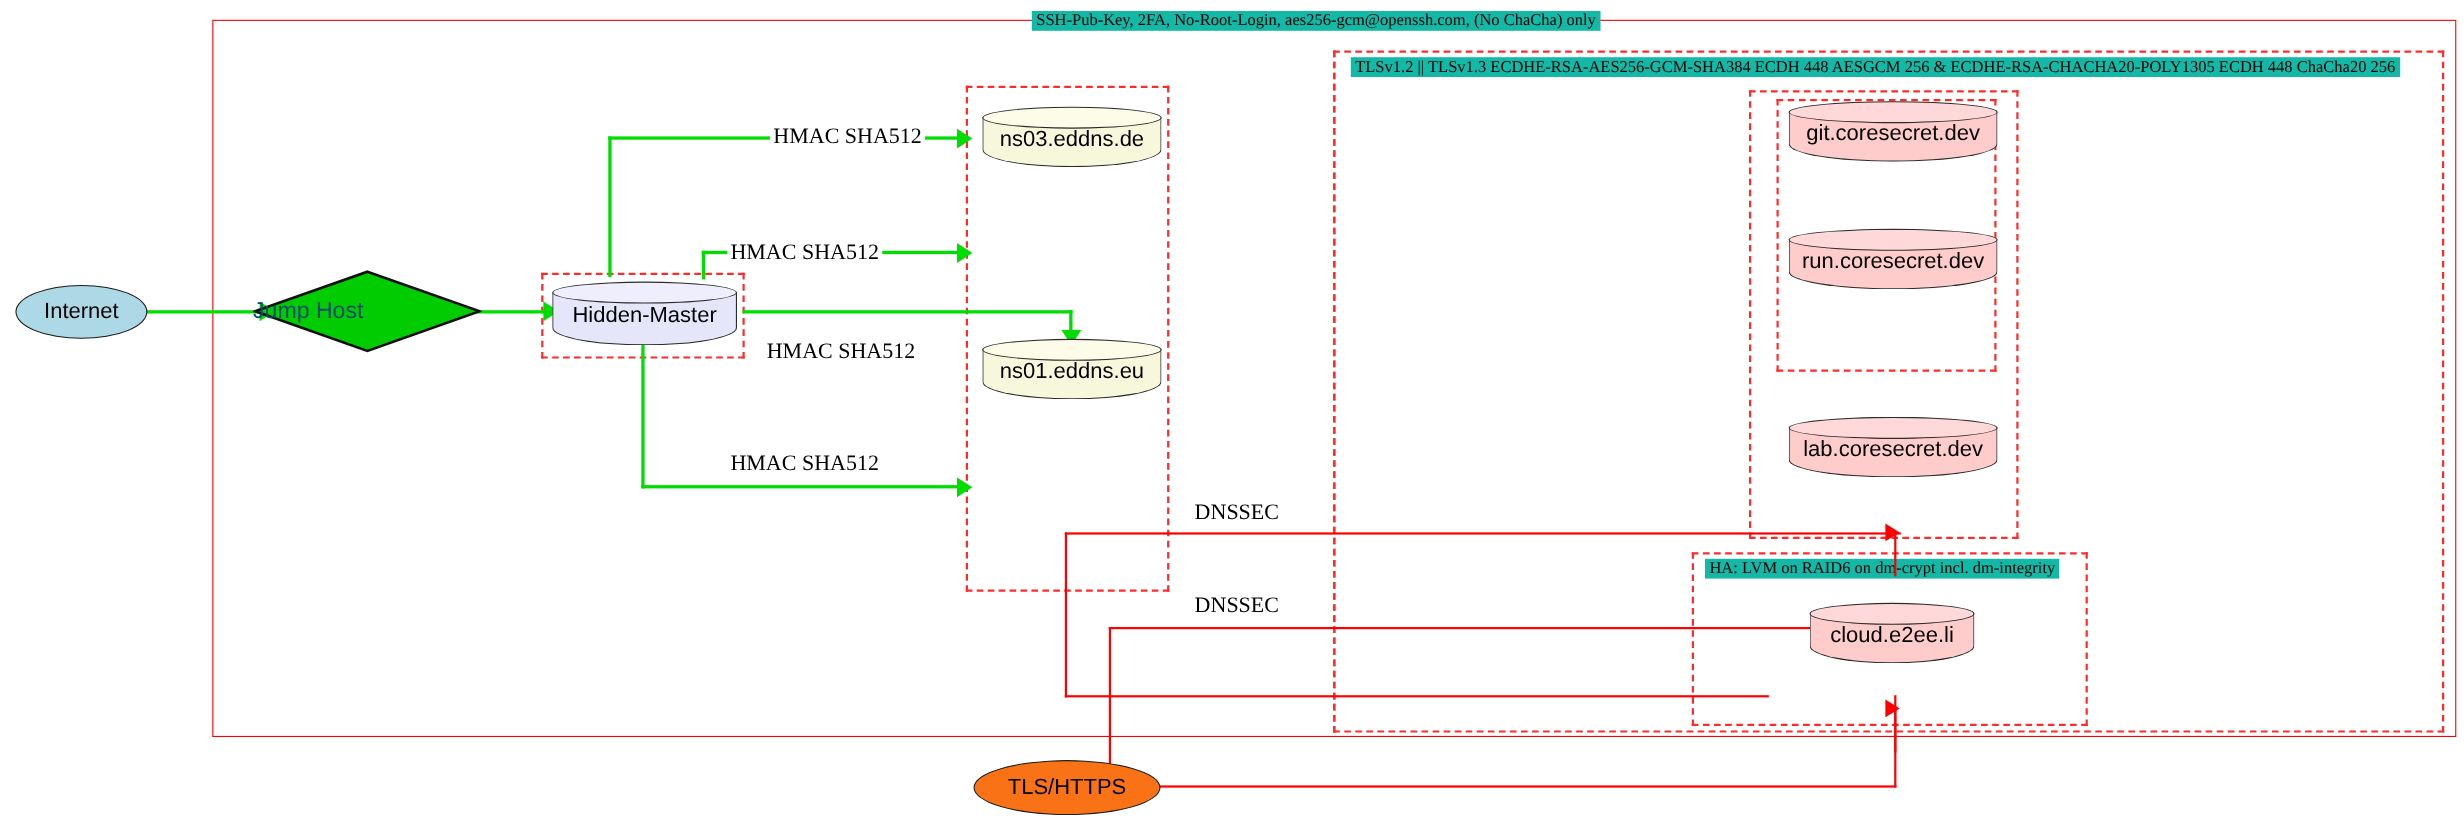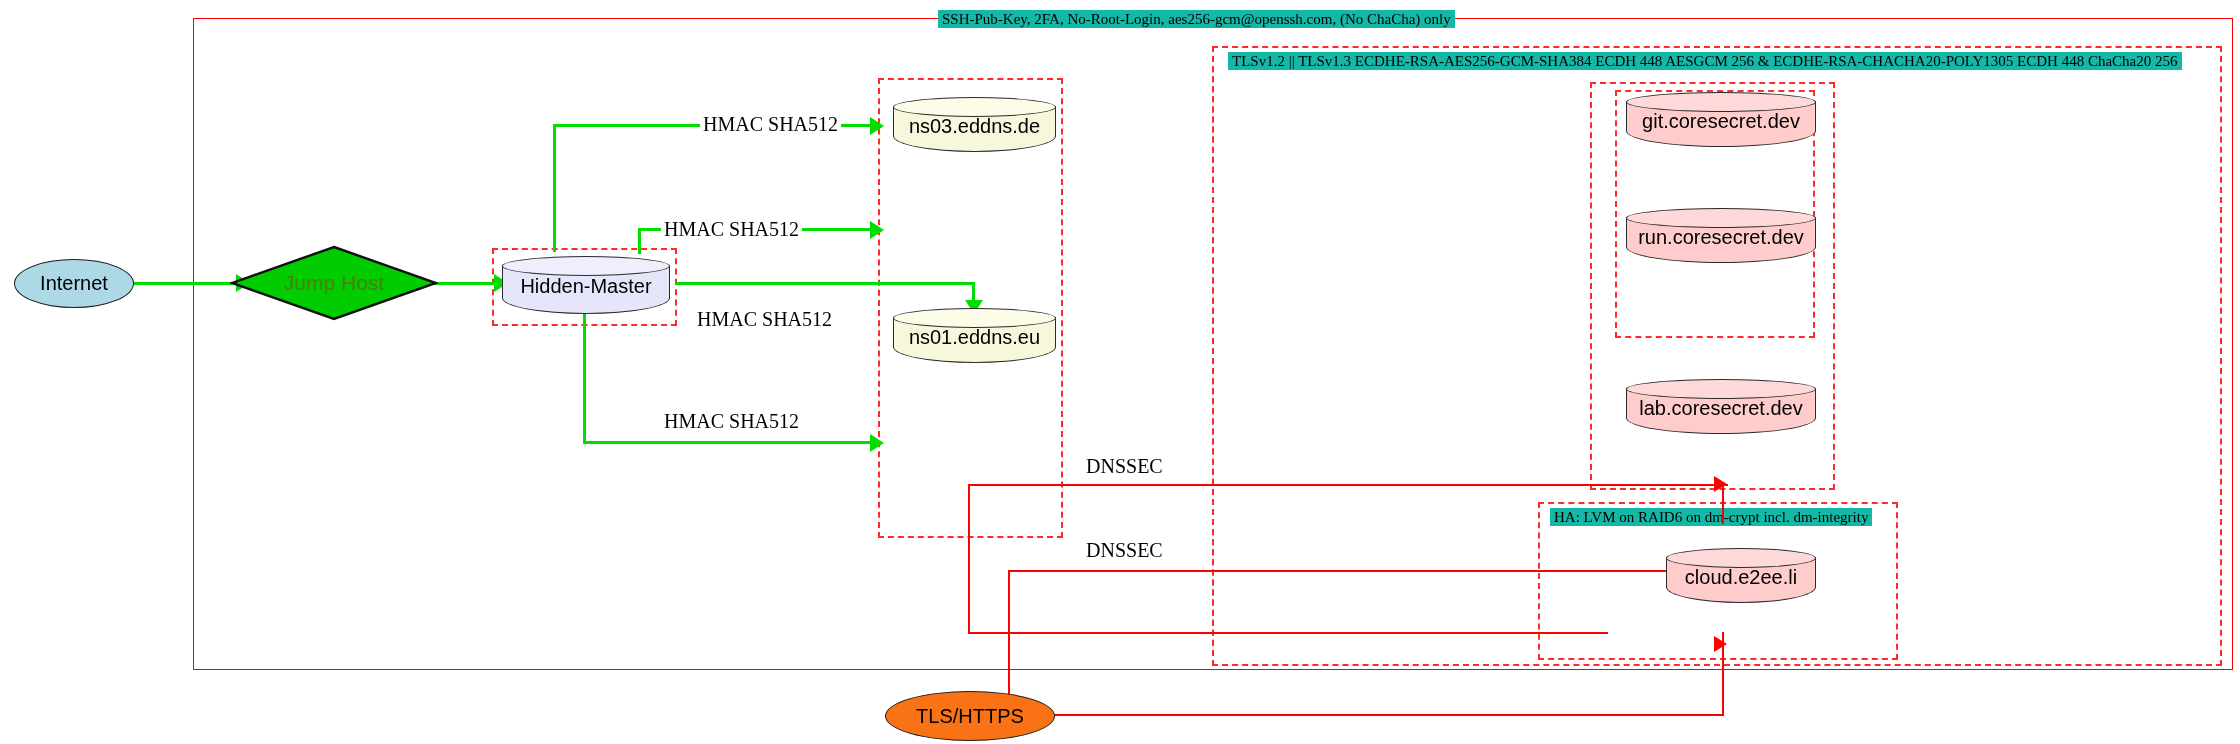--- a/index.html
+++ b/index.html
@@ -41,21 +41,21 @@
 
   
   .ell{position:absolute;border:1.8px solid #1c1c1c;border-radius:50%;
        display:flex;align-items:center;justify-content:center;
        font-size:20px;color:#000;white-space:nowrap;}
 
   
   .dia-wrap{position:absolute;}
   .dia-wrap svg{position:absolute;left:0;top:0;}
   .dia-wrap .dtxt{position:absolute;left:0;right:0;top:50%;
-      transform:translateY(-50%);text-align:center;font-size:21px;color:#4d7c0f;
+      transform:translateY(-50%);text-align:left;font-size:21px;color:#0c4a6e;
       white-space:nowrap;}
 
   
   .gl{position:absolute;background:#00dd00;}      
   .rl{position:absolute;background:#ff0000;}      
   .ghead{position:absolute;width:0;height:0;}
   .rhead{position:absolute;width:0;height:0;}
 </style>
 </head>
 <body>
@@ -170,21 +170,21 @@
     <div class="top" style="background:#ffd9d9;"></div>
     <span class="txt">lab.coresecret.dev</span>
   </div>
 
   <div class="cyl" style="left:1626px;top:208px;width:190px;height:55px;">
     <div class="body" style="background:#ffcccc;"></div>
     <div class="top" style="background:#ffd9d9;"></div>
     <span class="txt">run.coresecret.dev</span>
   </div>
 
-  <div class="cyl" style="left:1645px;top:548px;width:150px;height:55px;margin-left:21px;">
+  <div class="cyl" style="left:1645px;top:548px;width:150px;height:55px;">
     <div class="body" style="background:#ffcccc;"></div>
     <div class="top" style="background:#ffd9d9;"></div>
     <span class="txt">cloud.e2ee.li</span>
   </div>
 
   <div class="ell" style="left:885px;top:691px;width:168px;height:48px;background:#f97316;">
     <span>TLS/HTTPS</span>
   </div>
 
 </div>

